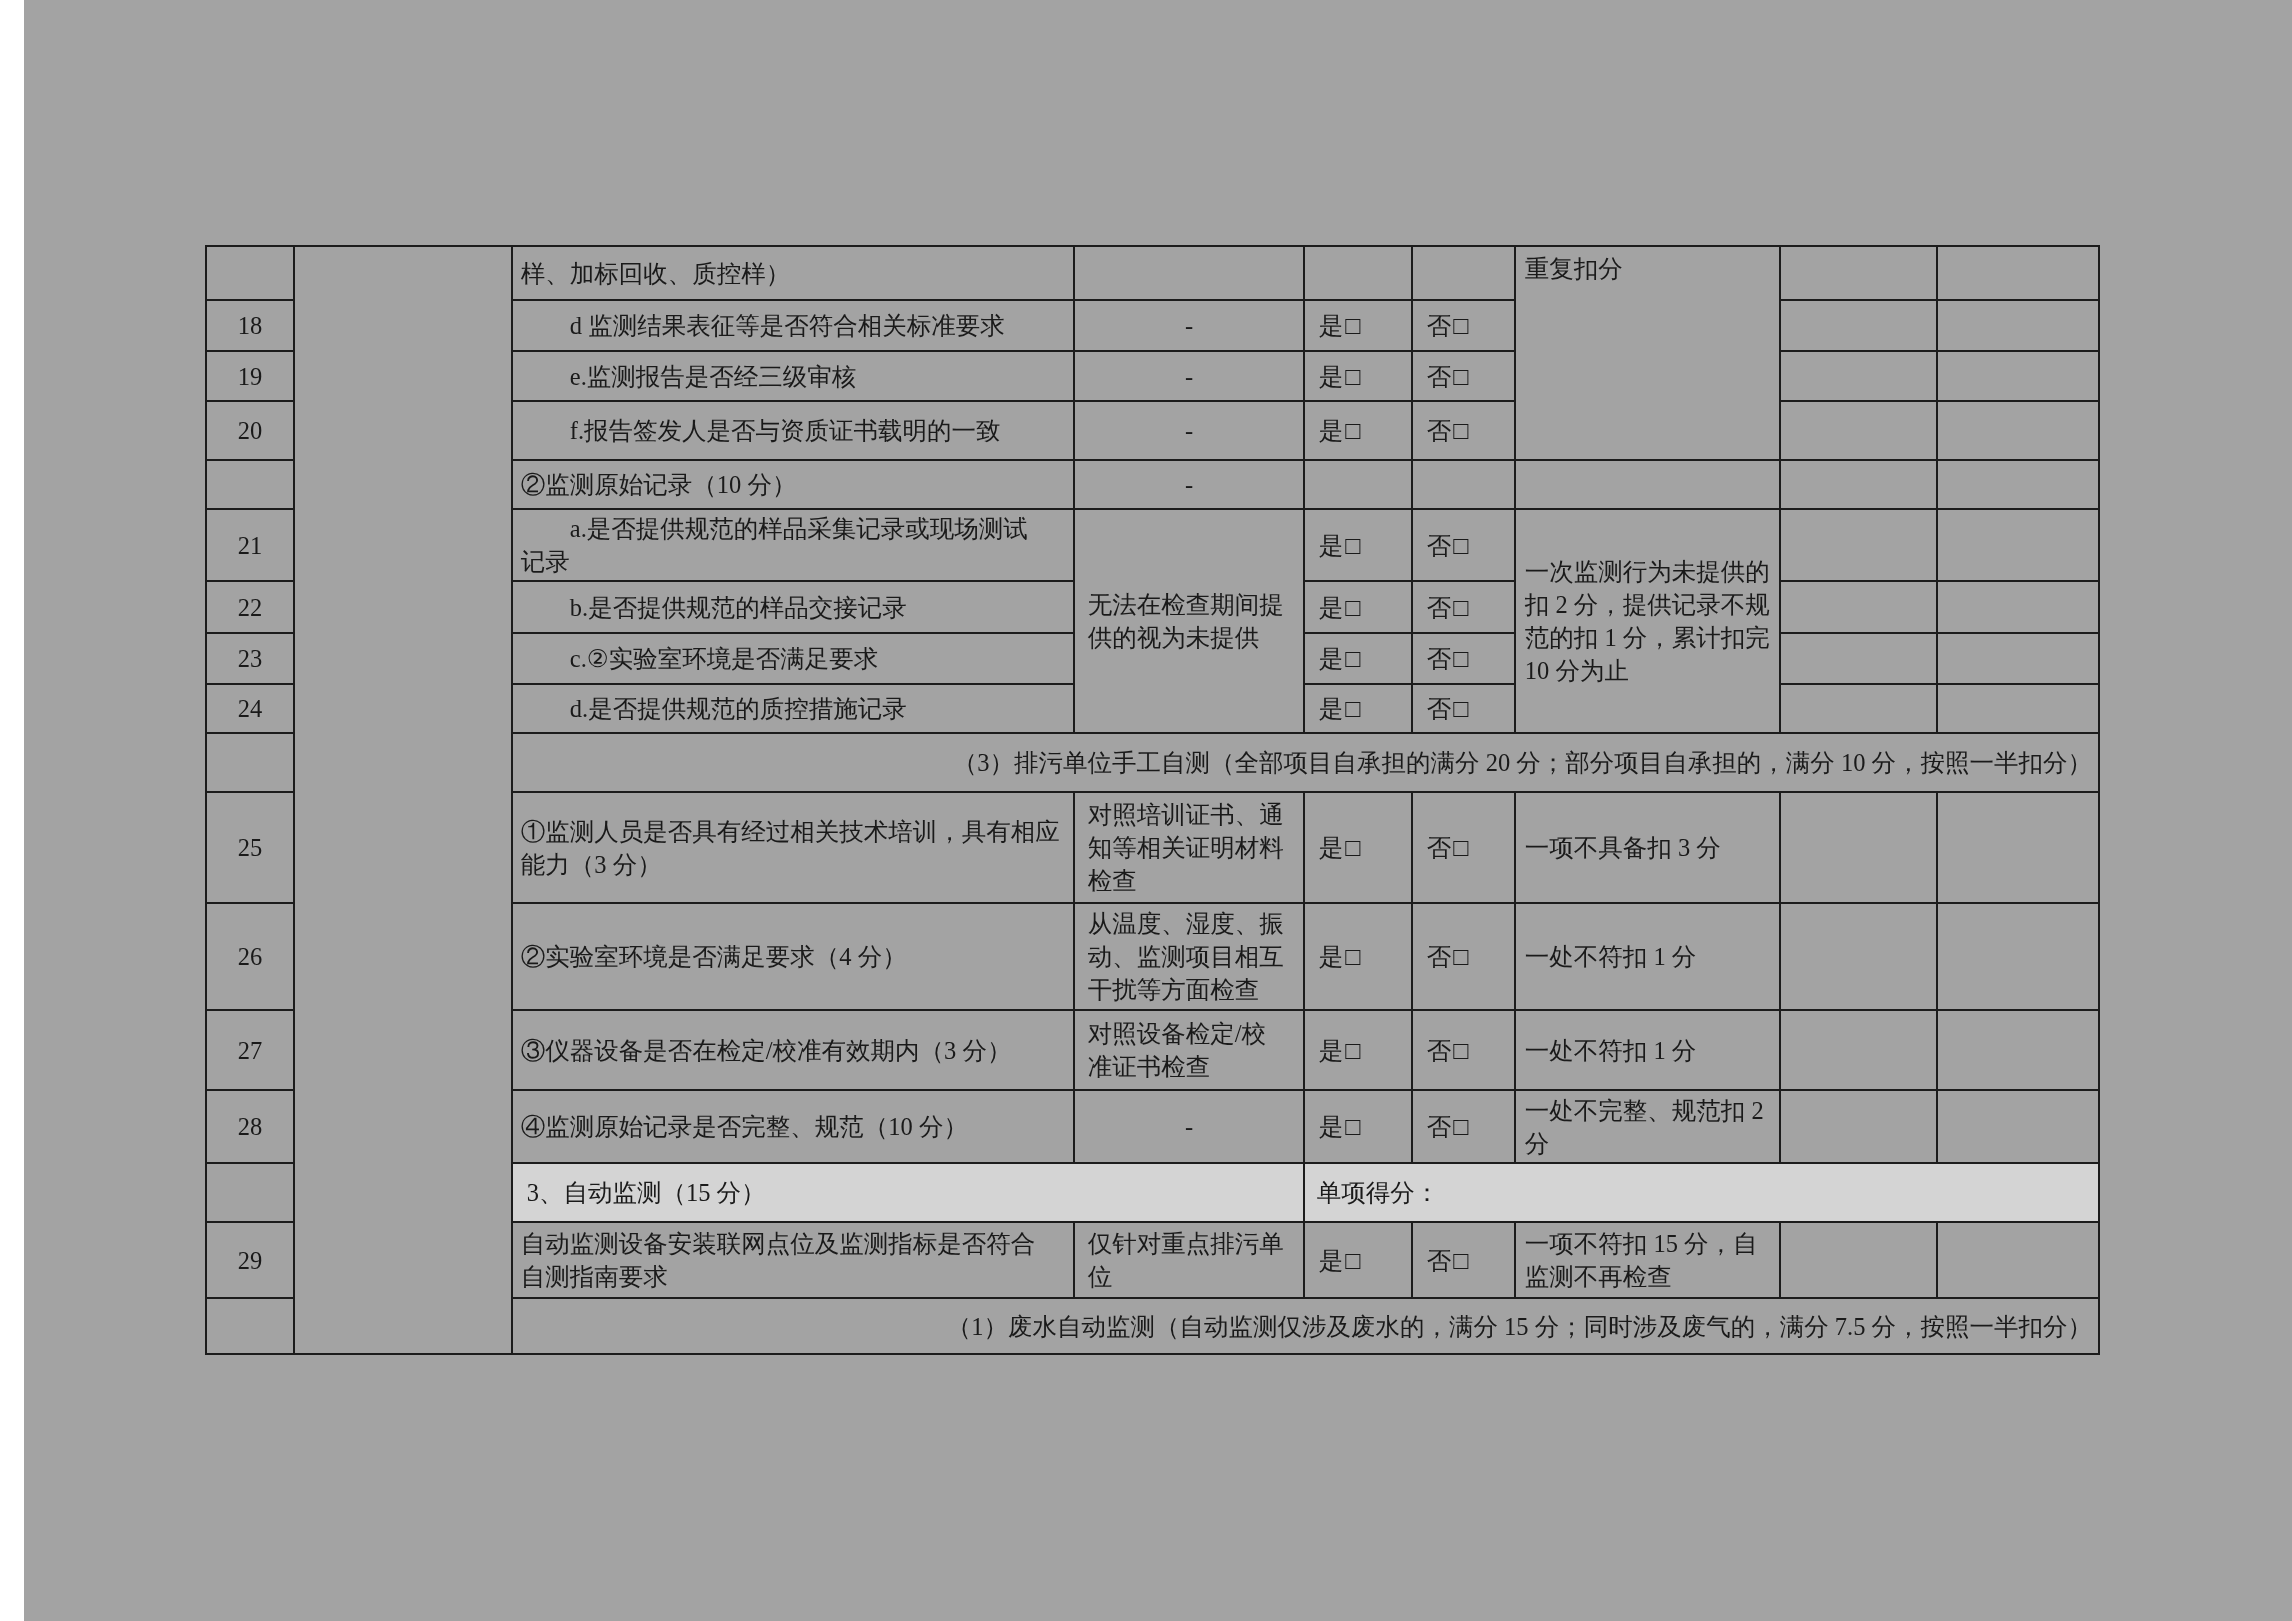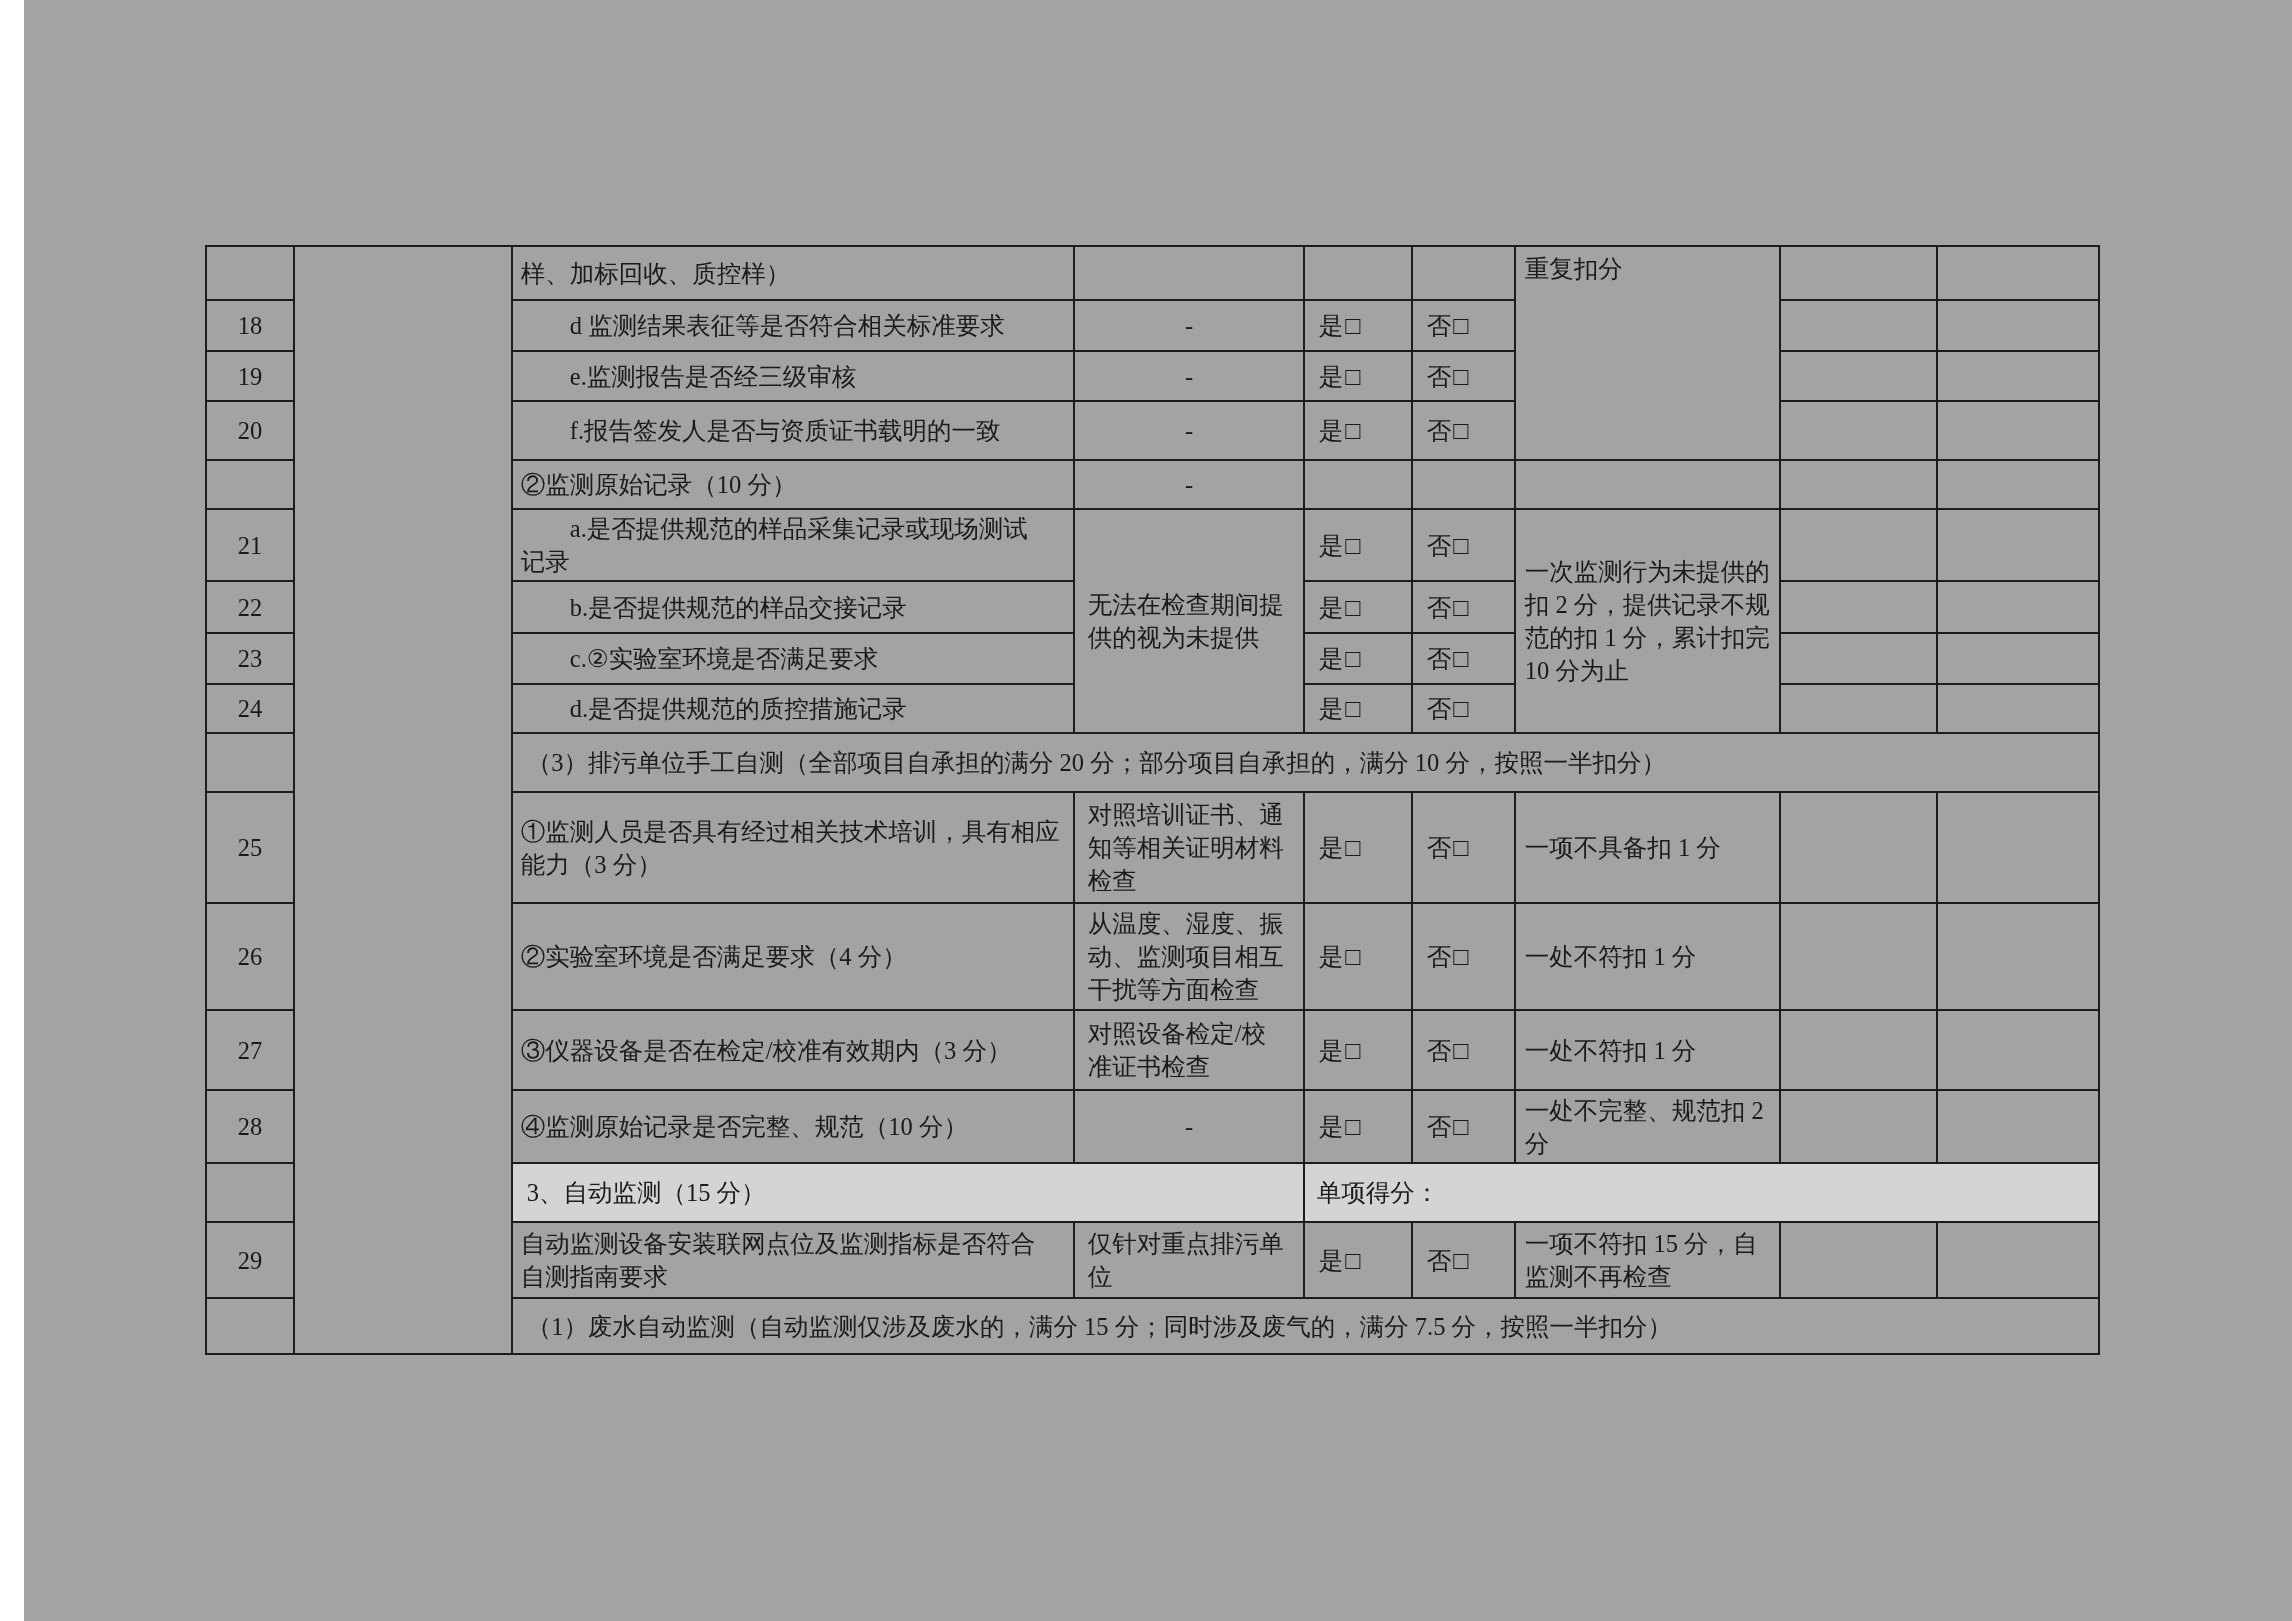--- a/index.html
+++ b/index.html
@@ -37,21 +37,21 @@
     padding: 2px 5.9px;
   }
   td.num   { text-align: center; padding: 0 2px; }
   td.crit  { text-align: left; padding: 2px 3.9px 2px 7.8px; }
   td.crit.ind { text-indent: 49px; }
   td.meth  { text-align: left; padding: 2px 3.9px 2px 12.7px; }
   td.dash  { text-align: center; padding: 0; }
   td.yn    { text-align: left; padding: 0 2px 0 13.7px; }
   td.ded   { text-align: left; padding: 2px 3.9px 2px 8.8px; border-radius: 8px; }
   td.dedtop{ vertical-align: top; padding-top: 4.9px; }
-  td.sec   { text-align: left; padding: 2px 5.9px 2px 13.7px; }
+  td.sec   { text-align: right; padding: 2px 5.9px 2px 13.7px; }
   td.gray  { background: #d4d4d4; }
   td.gtitle{ text-align: left; padding-left: 13.7px; }
   td.gscore{ text-align: left; padding-left: 11.8px; }
   .cb { margin-left: 2px; font-size: 25.5px; }
 </style>
 </head>
 <body>
 
 <div class="page">
   <table class="grid">
@@ -171,21 +171,21 @@
 
       <tr style="height:111px">
         <td class="num">25</td>
         <td class="crit">①监测人员是否具有经过相关技术培训，具有相应
 能力（3 分）</td>
         <td class="meth">对照培训证书、通
 知等相关证明材料
 检查</td>
         <td class="yn"><span>是</span><span class="cb">□</span></td>
         <td class="yn"><span>否</span><span class="cb">□</span></td>
-        <td class="ded">一项不具备扣 1 分</td>
+        <td class="ded">一项不具备扣 3 分</td>
         <td></td>
         <td></td>
       </tr>
 
       <tr style="height:107px">
         <td class="num">26</td>
         <td class="crit">②实验室环境是否满足要求（4 分）</td>
         <td class="meth">从温度、湿度、振
 动、监测项目相互
 干扰等方面检查</td>

